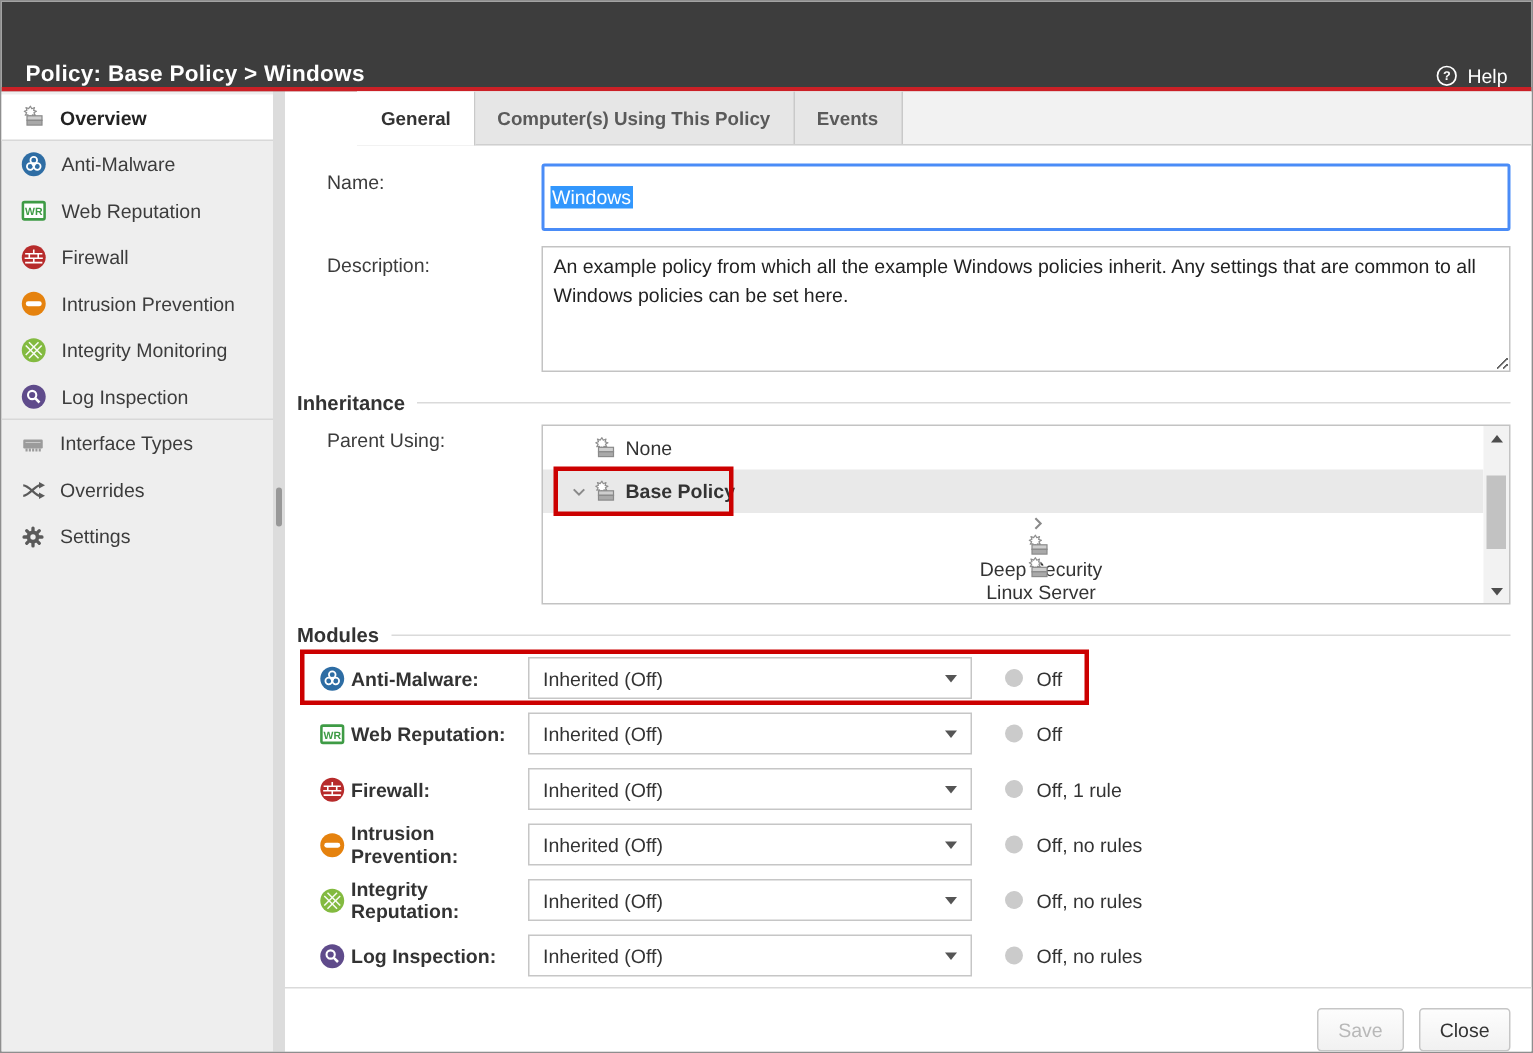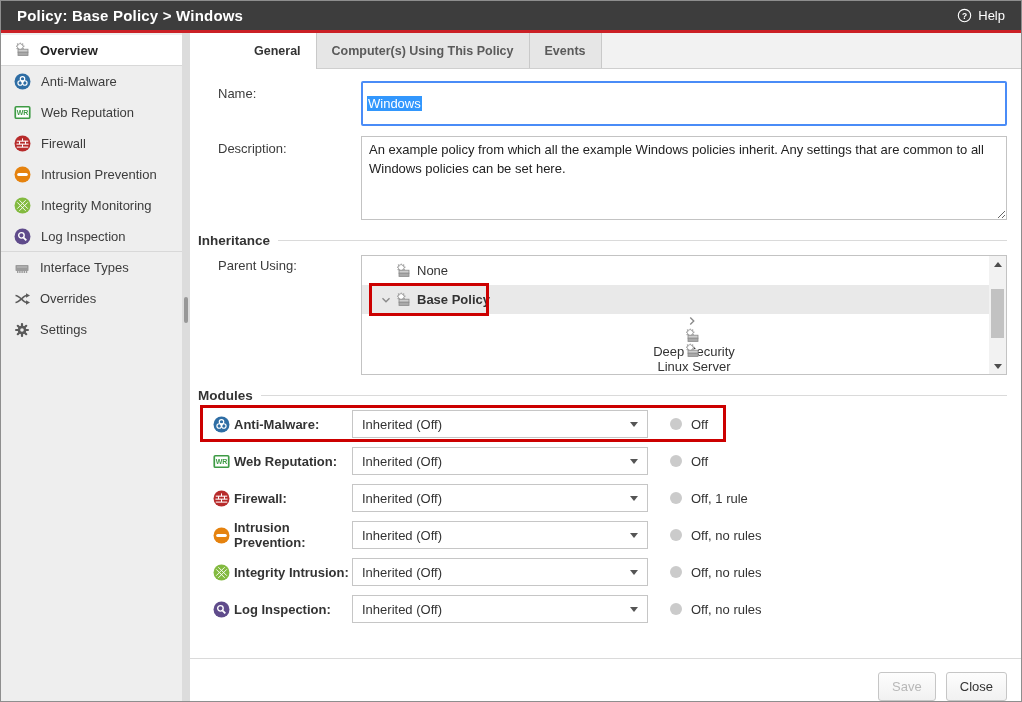--- a/index.html
+++ b/index.html
@@ -8,22 +8,22 @@
   }
   *{box-sizing:border-box;}
   html,body{margin:0;padding:0;background:#fff;}
   .window{
     width:1022px;height:702px;border:1px solid #8e8e8e;
     display:flex;flex-direction:column;background:#fff;
     font-family:"Liberation Sans",sans-serif;overflow:hidden;
   }
   
   .titlebar{
-    flex:none;height:32px;background:#3d3d3d;border-bottom:3px solid var(--accent-red);
-    display:flex;align-items:center;justify-content:space-between;padding:0 16px;
+    flex:none;height:60px;background:#3d3d3d;border-bottom:3px solid var(--accent-red);
+    display:flex;align-items:flex-end;justify-content:space-between;padding:0 16px;
   }
   .titlebar .title{color:#fff;font-weight:bold;font-size:15px;letter-spacing:.2px;}
   .helplink{display:flex;align-items:center;gap:6px;color:#fff;font-size:13px;cursor:pointer;}
   .icn{display:inline-flex;align-items:center;justify-content:center;line-height:0;}
   
   .bodyrow{flex:1;display:flex;min-height:0;}
   .sidebar{width:181px;flex:none;background:#eeeeee;padding-top:2px;}
   .sb-item{height:31px;display:flex;align-items:center;gap:10px;padding-left:13px;
     font-size:13px;color:#3c3c3c;cursor:pointer;}
   .sb-item.active{background:#fff;font-weight:bold;color:#222;}
@@ -416,21 +416,21 @@
                 <svg viewBox="0 0 16 16" width="17" height="17">
     <circle cx="8" cy="8" r="7.5" fill="#83ba40"></circle>
     <g stroke="#fff" stroke-width="0.9" opacity="0.95">
       <line x1="3" y1="11" x2="11" y2="3"></line>
                     <line x1="5" y1="13" x2="13" y2="5"></line>
       <line x1="3" y1="5" x2="11" y2="13"></line>
                     <line x1="5" y1="3" x2="13" y2="11"></line>
     </g>
                 </svg>
               </span>
-              <span class="mlabel">Integrity Intrusion:</span>
+              <span class="mlabel">Integrity Reputation:</span>
               <div class="dropdown">
                 <span>Inherited (Off)</span>
                 <span class="darrow"></span>
               </div>
               <span class="dot"></span>
               <span class="mstatus">Off, no rules</span>
             </div>
             <div class="module-row">
               <span class="icn micon">
                 <svg viewBox="0 0 16 16" width="17" height="17">

